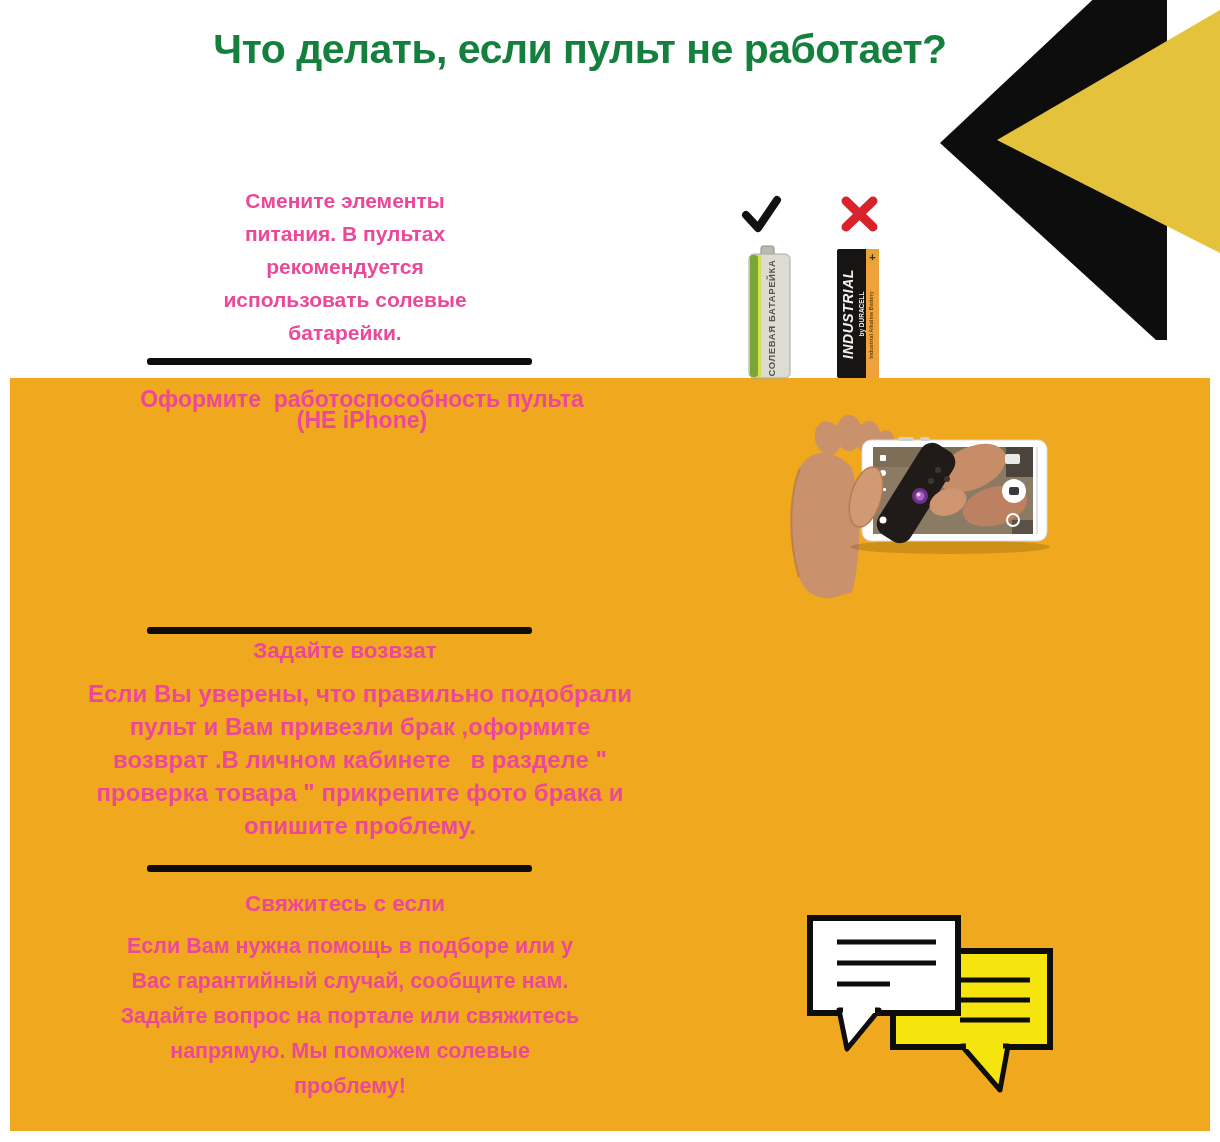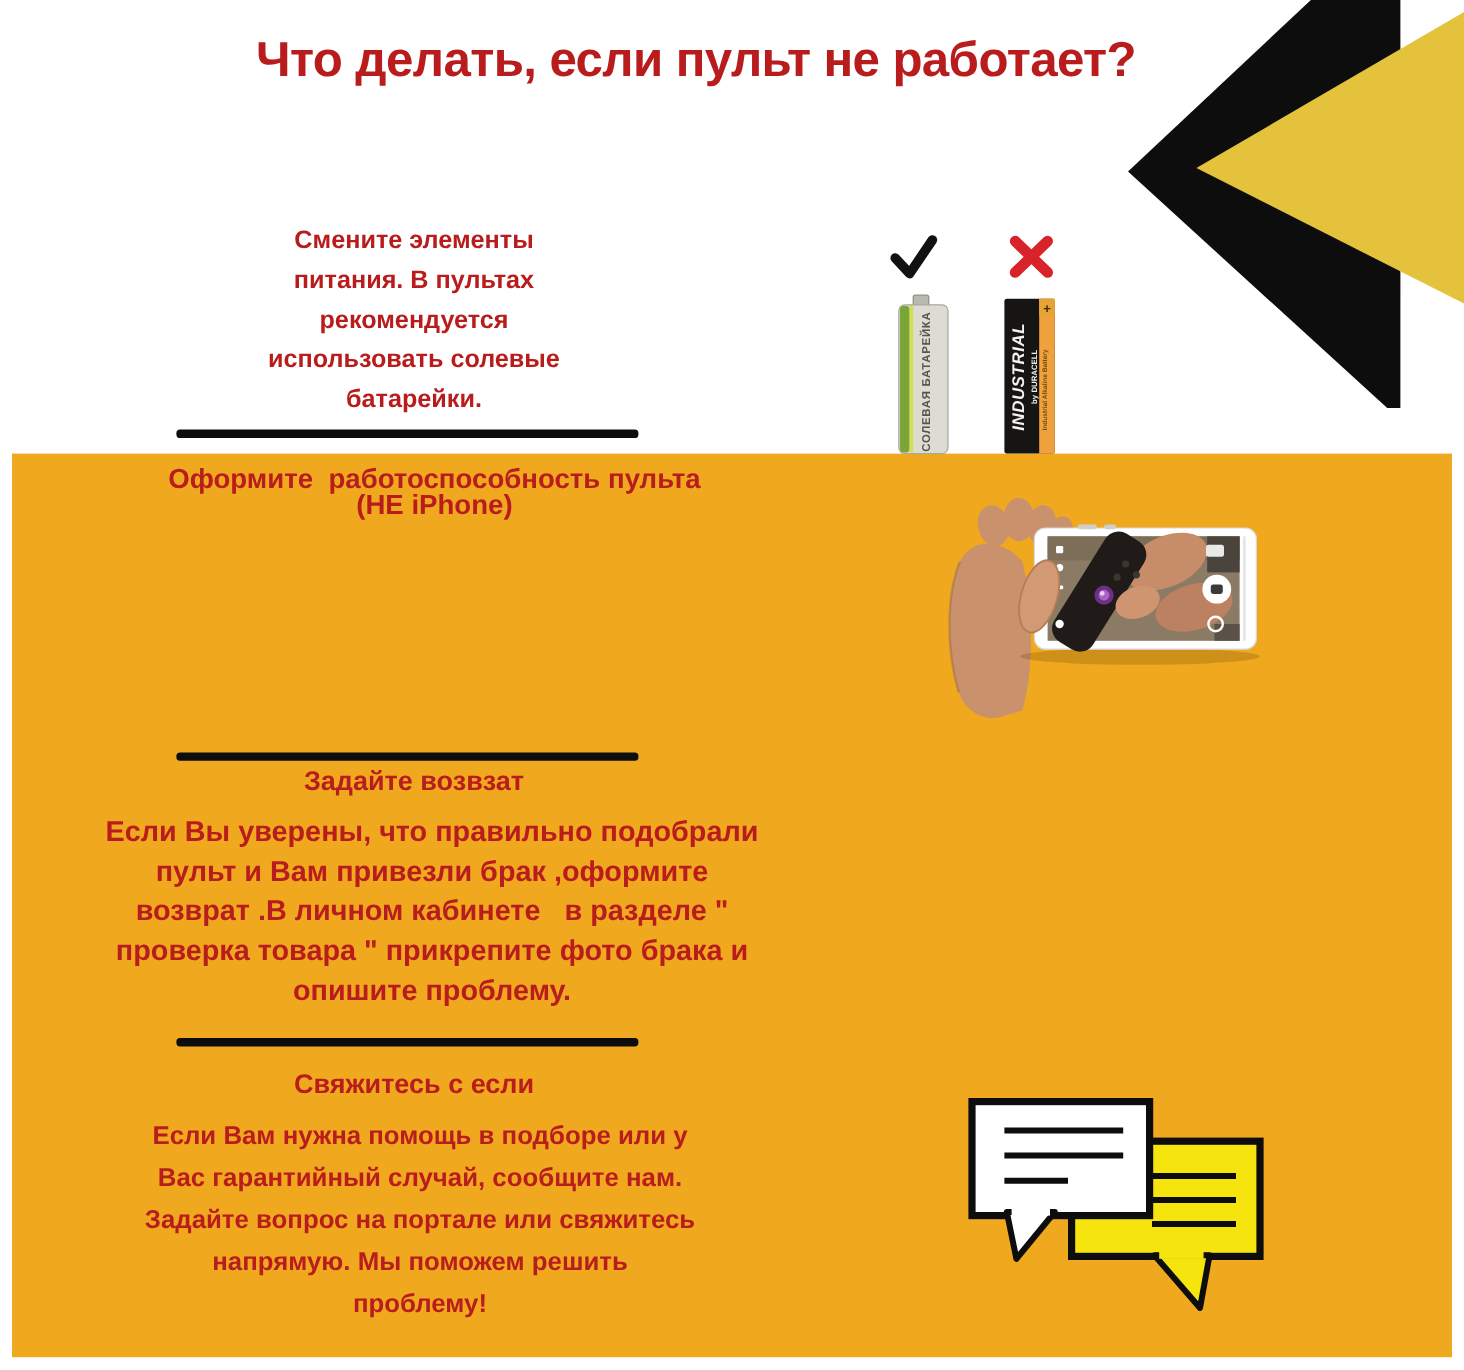--- a/index.html
+++ b/index.html
@@ -3,23 +3,23 @@
 <meta charset="utf-8">
 <style>
   * { margin:0; padding:0; box-sizing:border-box; }
   body { background:#ffffff; font-family:"Liberation Sans","DejaVu Sans",sans-serif; }
   .canvas {
     position:relative; width:1220px; height:1142px; background:#ffffff; overflow:hidden;
   }
   .abs { position:absolute; }
   .title {
     left:0; top:26px; width:1160px; text-align:center;
-    font-size:41px; font-weight:800; letter-spacing:-0.5px; color:#b91c1c;
+    font-size:41px; font-weight:800; letter-spacing:-0.5px; color:#15803d;
   }
-  .txt { color:#b91c1c; font-weight:700; text-align:center; white-space:pre-wrap; }
+  .txt { color:#ec4899; font-weight:700; text-align:center; white-space:pre-wrap; }
   .s1-body { left:145px; top:184px; width:400px; font-size:21px; line-height:33px; }
   .divider { height:7px; background:#0d0d0d; border-radius:3px; }
   .div1 { left:147px; top:358px; width:385px; }
   .div2 { left:147px; top:627px; width:385px; }
   .div3 { left:147px; top:865px; width:385px; }
   .panel { left:10px; top:378px; width:1200px; height:753px; background:#F0A81F; }
   .s2-head { left:42px; top:384px; width:640px; font-size:23px; line-height:31px; }
   .s2-sub  { left:42px; top:405px; width:640px; font-size:23px; line-height:31px; }
   .s2-body { left:50px; top:447px; width:670px; font-size:21.5px; line-height:33px; }
   .s3-head { left:45px; top:638px; width:600px; font-size:22.5px; }
@@ -150,21 +150,21 @@
 возврат .В личном кабинете   в разделе "
 проверка товара " прикрепите фото брака и
 опишите проблему.</div>
 
   <div class="abs divider div3"></div>
 
   <div class="abs txt s4-head">Свяжитесь с если</div>
   <div class="abs txt s4-body">Если Вам нужна помощь в подборе или у
 Вас гарантийный случай, сообщите нам.
 Задайте вопрос на портале или свяжитесь
-напрямую. Мы поможем решить
+напрямую. Мы поможем солевые
 проблему!</div>
 
   <svg class="abs" style="left:795px;top:905px;" width="280" height="195" viewBox="795 905 280 195">
 
     <g>
       <rect x="893" y="951" width="157" height="96" fill="#F6E40E" stroke="#0d0d0d" stroke-width="6"></rect>
       <path d="M962,1046 L1008,1046 L1000,1090 Z" fill="#F6E40E" stroke="#0d0d0d" stroke-width="5" stroke-linejoin="round"></path>
       <rect x="966" y="1040" width="37" height="9" fill="#F6E40E"></rect>
       <g stroke="#0d0d0d" stroke-width="5">
         <line x1="925" y1="980" x2="1030" y2="980"></line>

